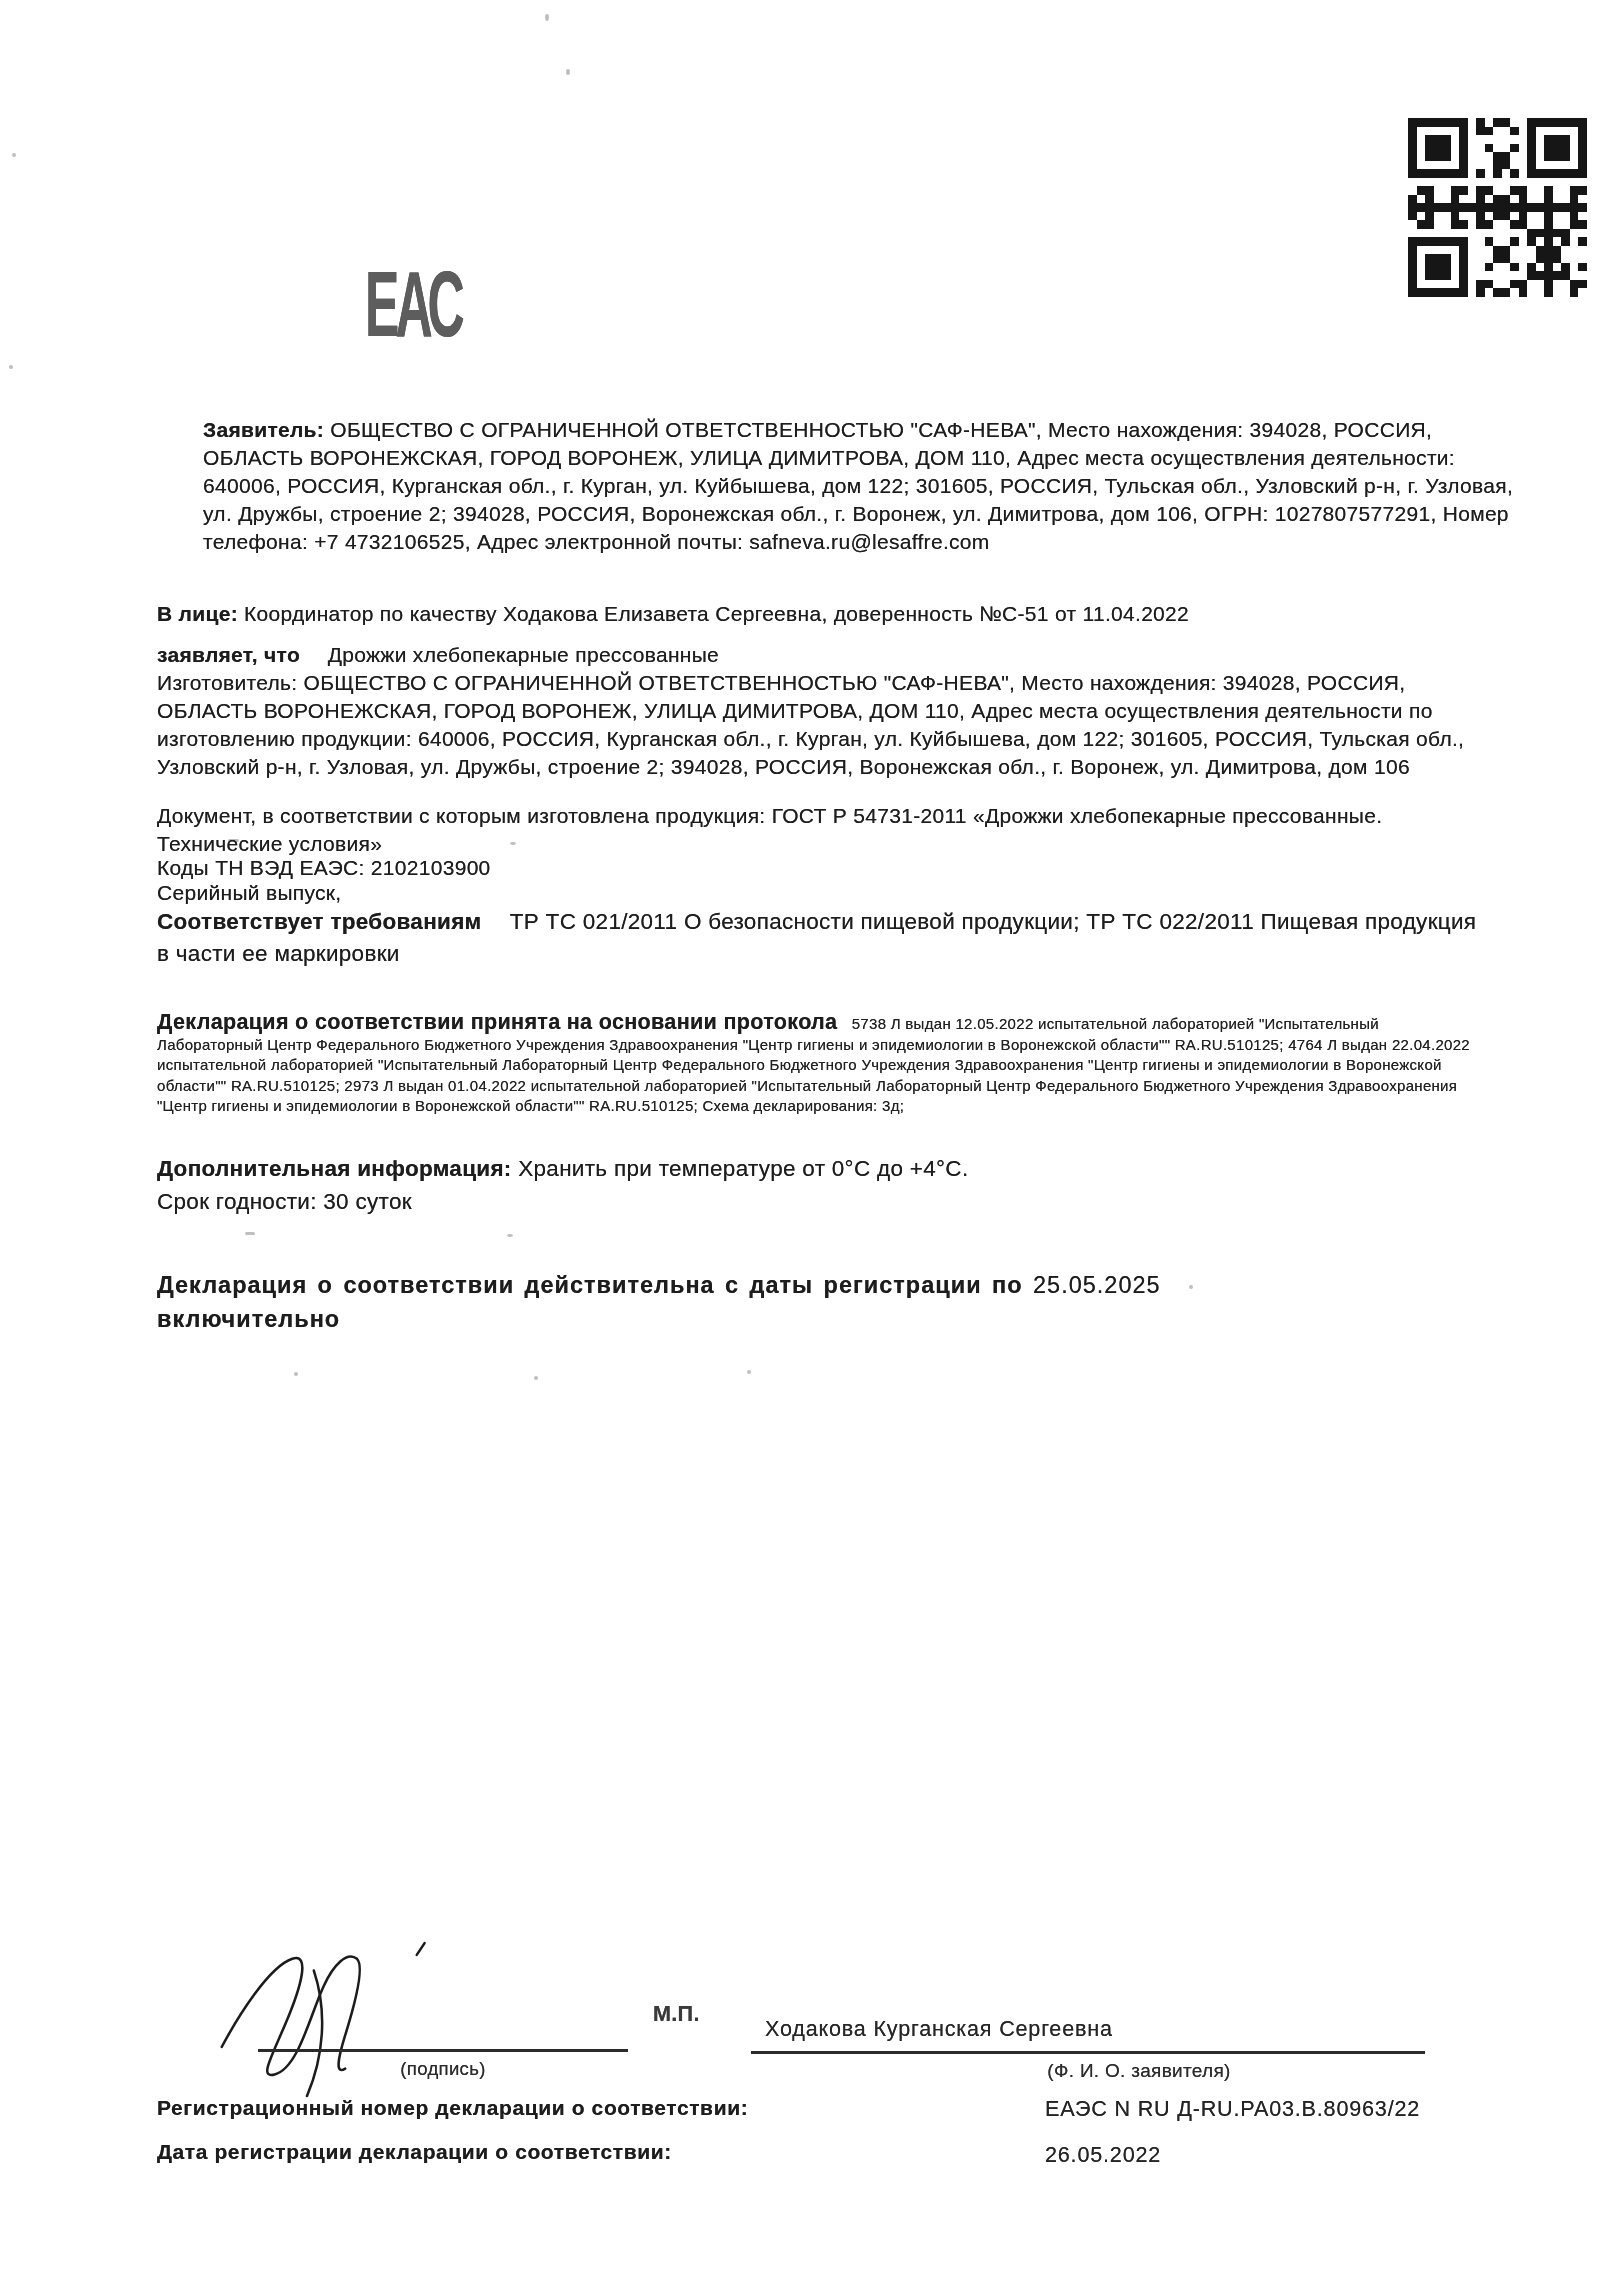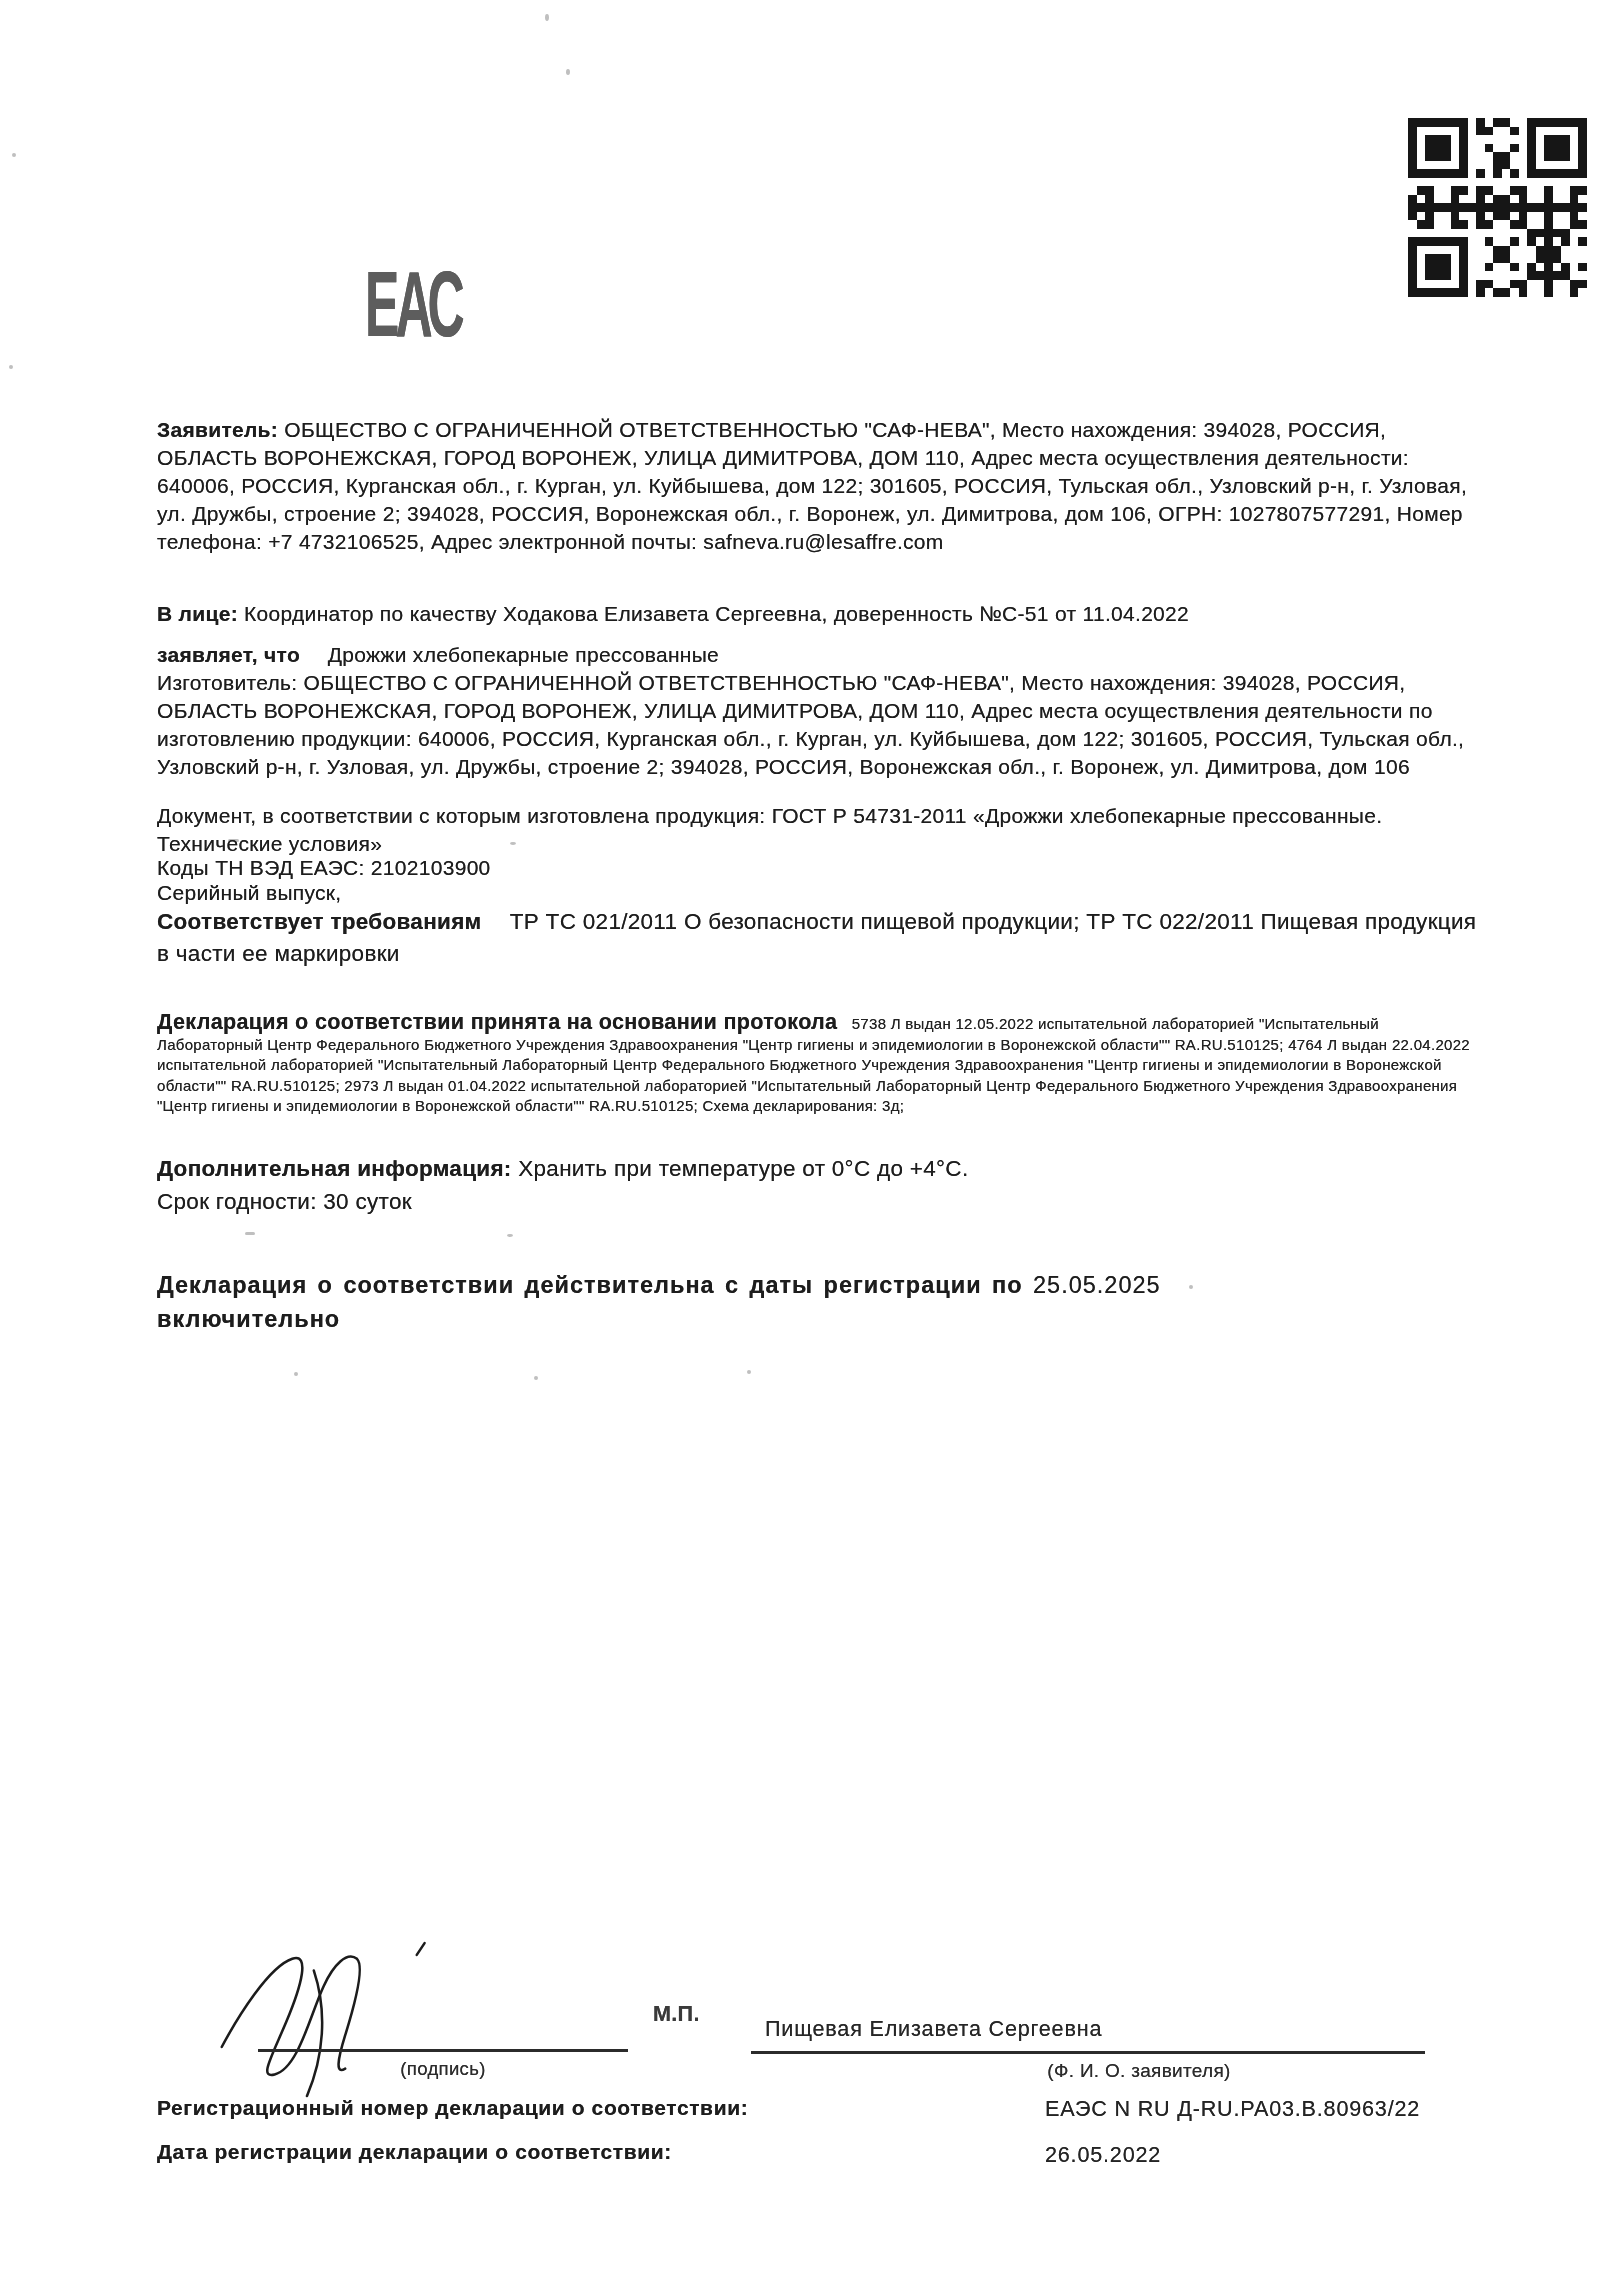--- a/index.html
+++ b/index.html
@@ -191,21 +191,21 @@
         <rect x="8" y="20" width="1" height="1" fill="#161616"></rect>
         <rect x="10" y="20" width="1" height="1" fill="#161616"></rect>
         <rect x="11" y="20" width="1" height="1" fill="#161616"></rect>
         <rect x="13" y="20" width="1" height="1" fill="#161616"></rect>
         <rect x="16" y="20" width="1" height="1" fill="#161616"></rect>
         <rect x="19" y="20" width="1" height="1" fill="#161616"></rect>
       </svg>
   </div>
 
 
-  <p class="txt body-txt" style="top:416px;">
+  <p class="txt body-txt" style="top:416px;margin-left:46px;">
     <span class="b">Заявитель:</span>
     <span>ОБЩЕСТВО С ОГРАНИЧЕННОЙ ОТВЕТСТВЕННОСТЬЮ "САФ-НЕВА", Место нахождения: 394028, РОССИЯ, ОБЛАСТЬ ВОРОНЕЖСКАЯ, ГОРОД ВОРОНЕЖ, УЛИЦА ДИМИТРОВА, ДОМ 110, Адрес места осуществления деятельности: 640006, РОССИЯ, Курганская обл., г. Курган, ул. Куйбышева, дом 122; 301605, РОССИЯ, Тульская обл., Узловский р-н, г. Узловая, ул. Дружбы, строение 2; 394028, РОССИЯ, Воронежская обл., г. Воронеж, ул. Димитрова, дом 106, ОГРН: 1027807577291, Номер телефона: +7 4732106525, Адрес электронной почты: safneva.ru@lesaffre.com</span>
   </p>
 
   <p class="txt body-txt" style="top:600px;">
     <span class="b">В лице:</span>
     <span>Координатор по качеству Ходакова Елизавета Сергеевна, доверенность №С-51 от 11.04.2022</span>
   </p>
 
   <p class="txt body-txt" style="top:641px;">
@@ -255,21 +255,21 @@
         <path d="M213,14 l8,-12"></path>
       </g>
     </svg>
   </div>
 
   <div class="sig-line" style="left:258px;top:2049px;width:370px;"></div>
   <div class="cap" style="left:443px;top:2058px;">(подпись)</div>
 
   <div class="mp">М.П.</div>
 
-  <div class="signer">Пищевая Елизавета Сергеевна</div>
+  <div class="signer">Ходакова Курганская Сергеевна</div>
   <div class="sig-line" style="left:751px;top:2051px;width:674px;"></div>
   <div class="cap" style="left:1139px;top:2060px;font-size:19px;">(Ф. И. О. заявителя)</div>
 
   <div class="reg-label" style="top:2096px;">Регистрационный номер декларации о соответствии:</div>
   <div class="reg-value" style="top:2096px;">ЕАЭС N RU Д-RU.РА03.В.80963/22</div>
 
   <div class="reg-label" style="top:2140px;">Дата регистрации декларации о соответствии:</div>
   <div class="reg-value" style="top:2142px;">26.05.2022</div>
 
 </div>

